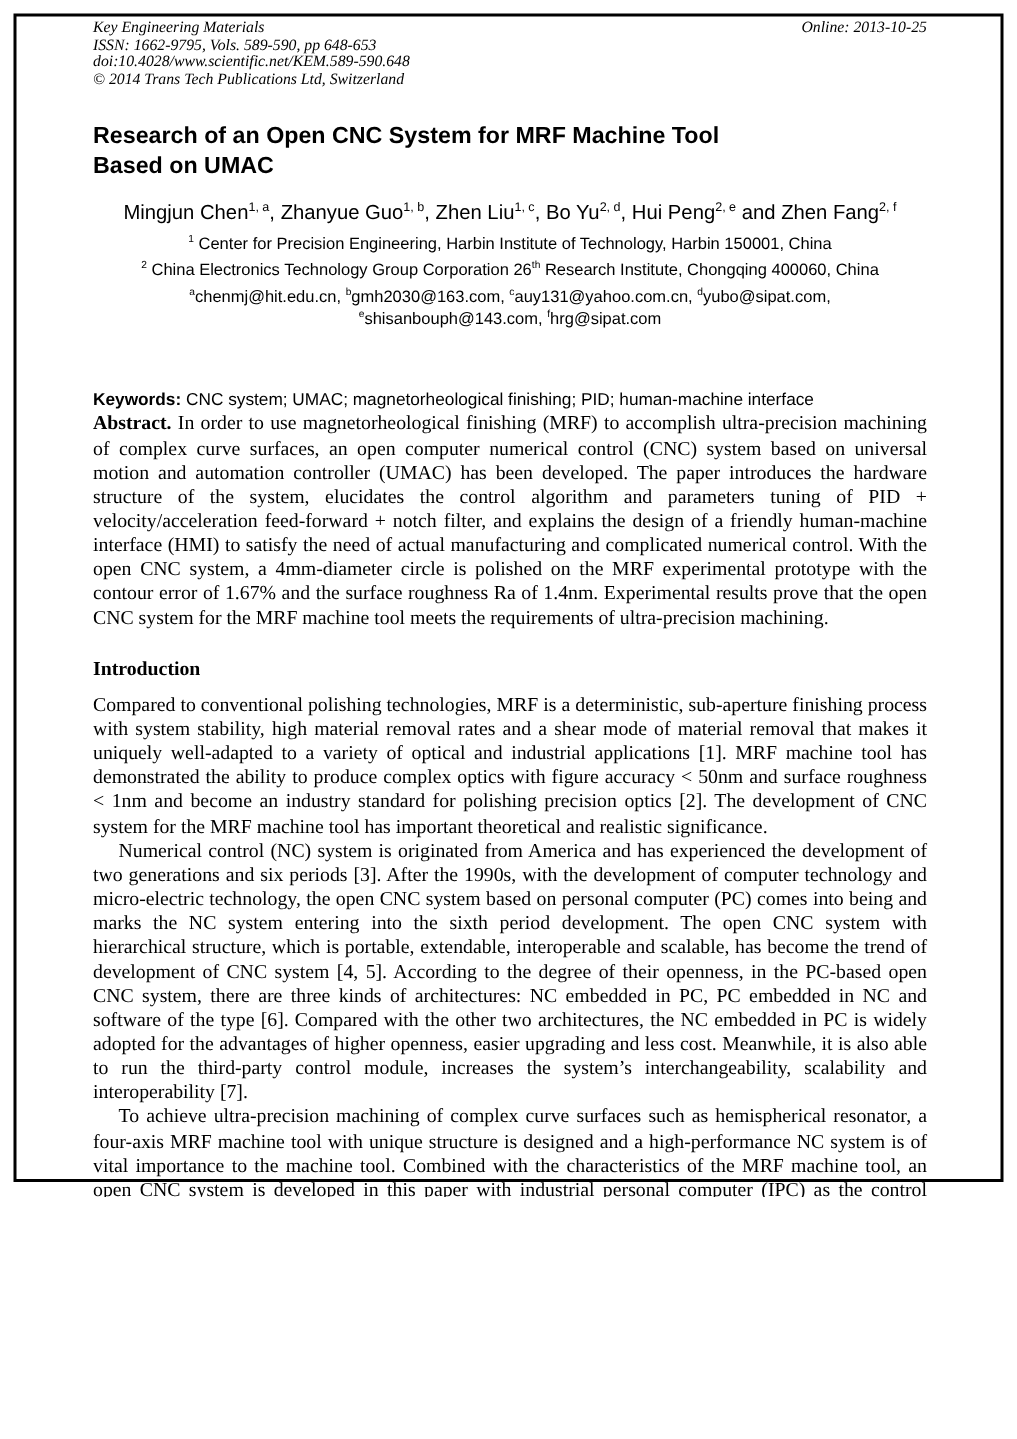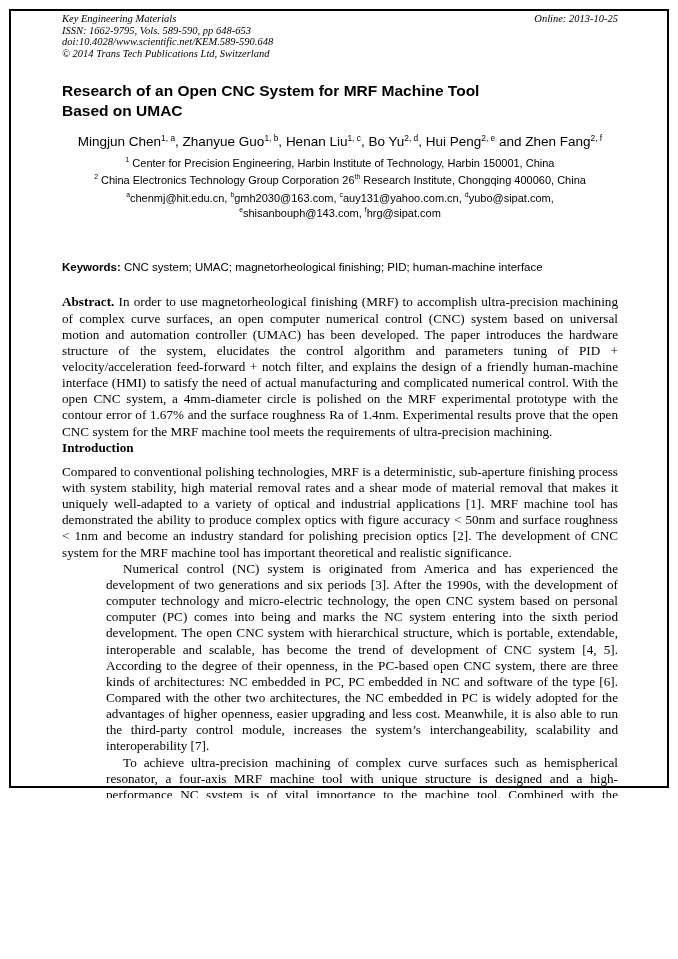--- a/index.html
+++ b/index.html
@@ -85,29 +85,30 @@
     line-height: 14px;
   }
   .keywords .kw-label { font-weight: bold; }
 
   .body-text {
     font-size: 13.2px;
     line-height: 16.15px;
     text-align: justify;
     margin: 0;
   }
-  .abstract { margin-top: 20px; }
+  .abstract { }
   .abstract .abs-label { font-weight: bold; }
   .section-heading {
+    margin-top: 18px;
     font-weight: bold;
     font-size: 13.2px;
     line-height: 16px;
   }
   .first-para { margin-top: 8px; }
-  .indent { text-indent: 17px; margin-left: 44px; }
+  .indent { text-indent: 17px; }
 
   .badge {
     position: absolute;
     left: 29px;
     top: 901px;
     width: 32px;
     height: 32px;
     cursor: pointer;
   }
 </style>
@@ -130,21 +131,21 @@
     </div>
 
     <div class="title">
       <span class="tline">Research of an Open CNC System for MRF Machine Tool</span>
       <span class="tline">Based on UMAC</span>
     </div>
 
     <div class="authors">
       <span class="author"><span>Mingjun Chen</span><sup>1, a</sup><span>,</span></span>
       <span class="author"><span>Zhanyue Guo</span><sup>1, b</sup><span>,</span></span>
-      <span class="author"><span>Henan Liu</span><sup>1, c</sup><span>,</span></span>
+      <span class="author"><span>Zhen Liu</span><sup>1, c</sup><span>,</span></span>
       <span class="author"><span>Bo Yu</span><sup>2, d</sup><span>,</span></span>
       <span class="author"><span>Hui Peng</span><sup>2, e</sup><span></span></span>
       <span class="author"><span>and </span><span>Zhen Fang</span><sup>2, f</sup></span>
     </div>
 
     <div class="affiliation aff1"><sup>1</sup><span> Center for Precision Engineering, Harbin Institute of Technology, Harbin 150001, China</span></div>
 
     <div class="affiliation aff2"><sup>2</sup><span> China Electronics Technology Group Corporation 26</span><sup>th</sup><span> Research Institute, Chongqing 400060, China</span></div>
 
     <div class="emails">

